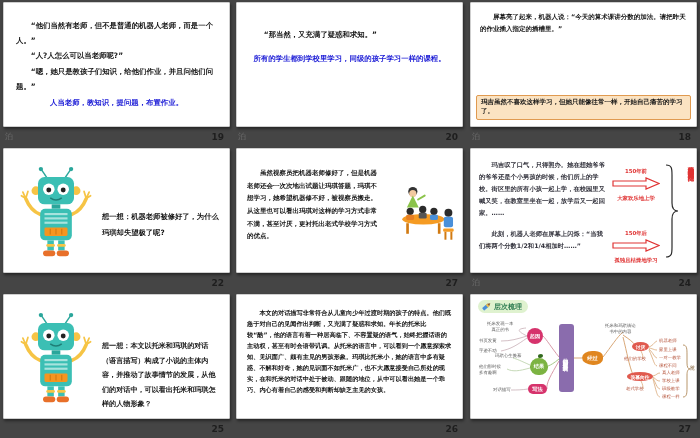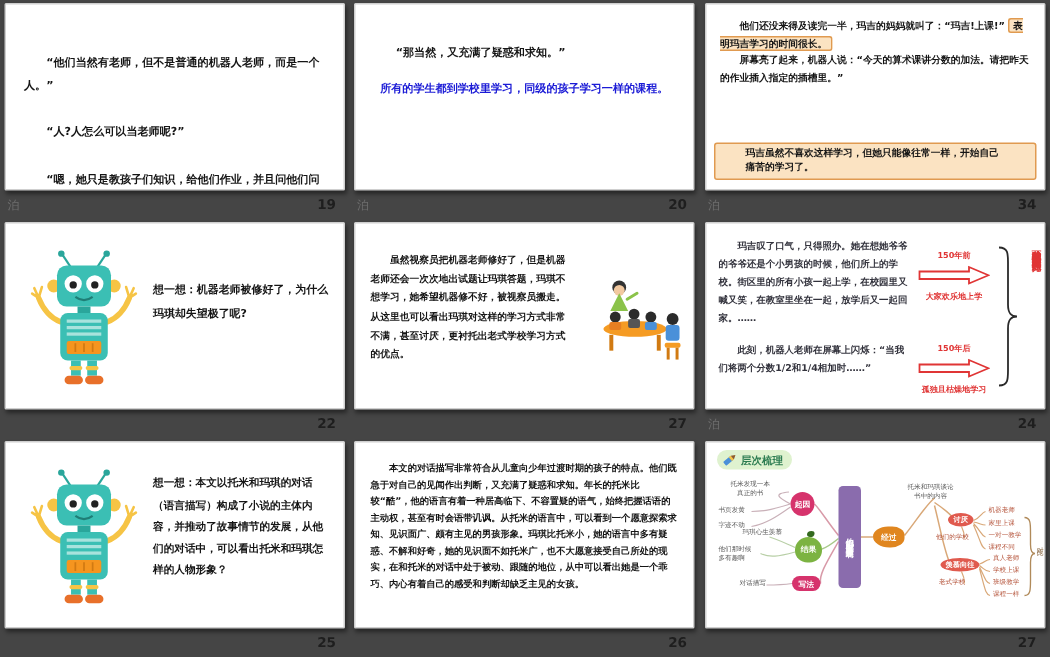--- a/index.html
+++ b/index.html
@@ -9,34 +9,34 @@
         width:700px;height:438px;}
   .cell{position:relative;}
   .slide{position:absolute;left:3px;top:2px;width:227px;height:125px;background:#ffffff;
          border:1px solid #cfcfcf;box-sizing:border-box;border-radius:1px;
          box-shadow:1px 2px 3px rgba(0,0,0,.45);overflow:hidden;color:#111;}
   .pagenum{position:absolute;right:9px;bottom:4px;font-size:9px;font-weight:bold;color:#1e1e1e;}
   .watermark{position:absolute;left:5px;bottom:4px;font-size:8px;color:#6e6e6e;}
 
   .p{margin:0;text-indent:2em;font-weight:bold;color:#151515;}
   .s19{padding:15px 12px 0 12px;}
-  .s19 .p{font-size:7.4px;line-height:2.05;margin-top:16px;}
+  .s19 .p{font-size:7.4px;line-height:2.05;}
   .s20{padding:24px 12px 0 12px;}
   .s20 .p{font-size:7.4px;line-height:2.05;}
   .blue{display:block;color:#1b1bd6;font-weight:bold;text-align:center;font-size:7.4px;margin-top:4px;}
 
   .s21{padding:9px 9px 0 9px;}
   .s21 .p{font-size:6.5px;line-height:1.8;}
   .hl{background:#fbe3c2;border:1px solid #e09a50;border-radius:2px;padding:0 2px;font-weight:bold;}
   .redline{border-bottom:1.5px solid #e51c1c;font-weight:bold;}
   .s21-box{position:absolute;left:5px;right:5px;bottom:6px;background:#fbe3c2;border:1px solid #e09a50;
-           border-radius:2px;padding:2px 20px;font-size:6.5px;font-weight:bold;line-height:1.5;color:#151515;margin-top:18px;}
+           border-radius:2px;padding:2px 4px;font-size:6.5px;font-weight:bold;line-height:1.5;color:#151515;margin-top:18px;}
 
   .robot{position:absolute;left:16px;top:14px;width:72px;height:100px;}
-  .think{position:absolute;left:98px;right:8px;font-size:7.3px;font-weight:bold;line-height:2.15;color:#151515;}
+  .think{position:absolute;left:98px;right:8px;font-size:7.3px;font-weight:bold;line-height:2.15;color:#151515;margin-top:24px;}
 
   .s23-text{position:absolute;left:10px;top:18px;width:130px;font-size:6.5px;font-weight:bold;
             line-height:1.95;text-indent:2em;color:#151515;}
   .classroom{position:absolute;right:3px;top:36px;width:66px;height:58px;}
 
   .s24-text{position:absolute;left:8px;top:10px;width:130px;font-size:6.3px;font-weight:bold;
             line-height:1.9;color:#32323c;}
   .s24-text p{margin:0 0 9px 0;text-indent:2em;}
   .arrowblk{position:absolute;width:58px;text-align:center;}
   .arrowblk .lbl{font-size:5.4px;font-weight:bold;color:#e03535;line-height:1.5;}
@@ -88,27 +88,25 @@
     <div class="slide s20">
       <p class="p">“那当然，又充满了疑惑和求知。”</p>
       <span class="blue" style="margin-top:12px">所有的学生都到学校里学习，同级的孩子学习一样的课程。</span>
     </div>
     <span class="watermark">泊</span>
     <span class="pagenum">20</span>
   </div>
 
   <div class="cell">
     <div class="slide s21">
-      <p class="p"><span>他们还没来得及读完一半，玛吉的妈妈就叫了：“玛吉!上课!”</span>
-        <span class="hl">表明玛吉学习的时间很长。</span></p>
       <p class="p">屏幕亮了起来，机器人说：“今天的算术课讲分数的加法。请把昨天的作业插入指定的插槽里。”</p>
       <div class="s21-box">玛吉虽然不喜欢这样学习，但她只能像往常一样，开始自己痛苦的学习了。</div>
     </div>
     <span class="watermark">泊</span>
-    <span class="pagenum">34</span>
+    <span class="pagenum">18</span>
   </div>
 
   <div class="cell">
     <div class="slide">
       <svg class="robot" viewBox="0 0 100 132">
         <line x1="38" y1="18" x2="30" y2="6" stroke="#2aa69b" stroke-width="2"></line>
           <circle cx="29" cy="5" r="3" fill="#2aa69b"></circle>
         <line x1="62" y1="18" x2="70" y2="6" stroke="#2aa69b" stroke-width="2"></line>
           <circle cx="71" cy="5" r="3" fill="#2aa69b"></circle>
         <circle cx="22" cy="35" r="6" fill="#f6c445"></circle>

